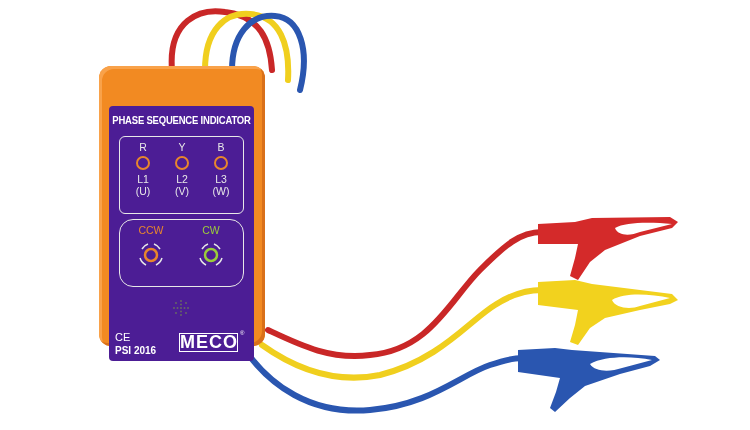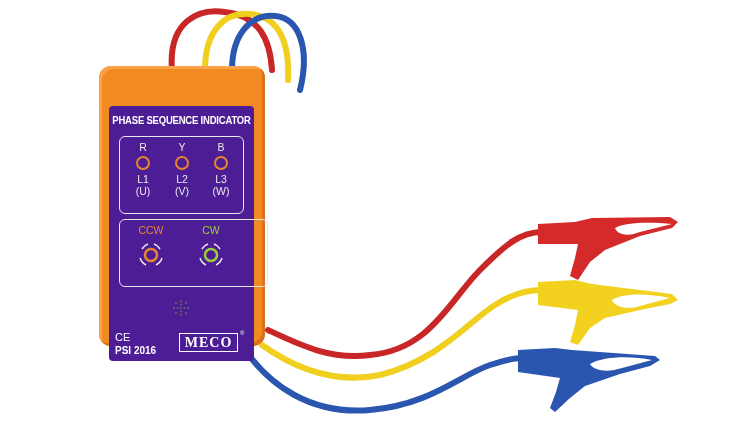--- a/index.html
+++ b/index.html
@@ -21,31 +21,31 @@
     font-size: 9.5px; letter-spacing: -0.2px; transform: scaleY(1.15);
   }
   .box1 {
     position: absolute; left: 10px; top: 30px; width: 123px; height: 76px;
     border: 1.5px solid #e8e8e8; border-radius: 6px;
   }
   .phase-col { position: absolute; top: 4px; width: 30px; text-align: center; color: #e8e8e8; font-size: 10.5px; line-height: 12px; }
   .phase-col .led { display: block; margin: 3px auto 3px; width: 10px; height: 10px; border: 2.5px solid #e8862c; border-radius: 50%; }
   .box2 {
     position: absolute; left: 10px; top: 113px; width: 123px; height: 66px;
-    border: 1.5px solid #e8e8e8; border-radius: 6px; padding-left: 24px;
+    border: 1.5px solid #e8e8e8; border-radius: 14px;
   }
   .rot { position: absolute; top: 4px; width: 50px; text-align: center; font-size: 10.5px; }
   .rot .ring { position: relative; display: block; margin: 4px auto 0; width: 30px; height: 30px; }
   .buzzer { position: absolute; left: 63px; top: 193px; width: 18px; height: 18px; }
   .ce { position: absolute; left: 6px; top: 225px; color: #ffffff; font-size: 11px; }
   .model { position: absolute; left: 6px; top: 238px; color: #ffffff; font-size: 10px; font-weight: bold; transform: scaleY(1.15); transform-origin: left top; }
   .logo {
     position: absolute; left: 70px; top: 227px; width: 57px; height: 17px;
-    border: 1.5px solid #ffffff; color: #ffffff; font-weight: bold; font-size: 14px;
-    text-align: center; line-height: 17px; letter-spacing: 1px; transform: scaleY(1.0); font-family: Liberation Serif, serif;
+    border: 1.5px solid #ffffff; color: #ffffff; font-weight: bold; font-size: 18px;
+    text-align: center; line-height: 17px; letter-spacing: 1px; transform: scaleY(1.0);
   }
   .reg { position: absolute; left: 131px; top: 224px; color: #ffffff; font-size: 6px; }
 </style>
 </head>
 <body>
 
 <div class="scene">
 
   <svg class="wires" viewBox="0 0 750 430">
 

